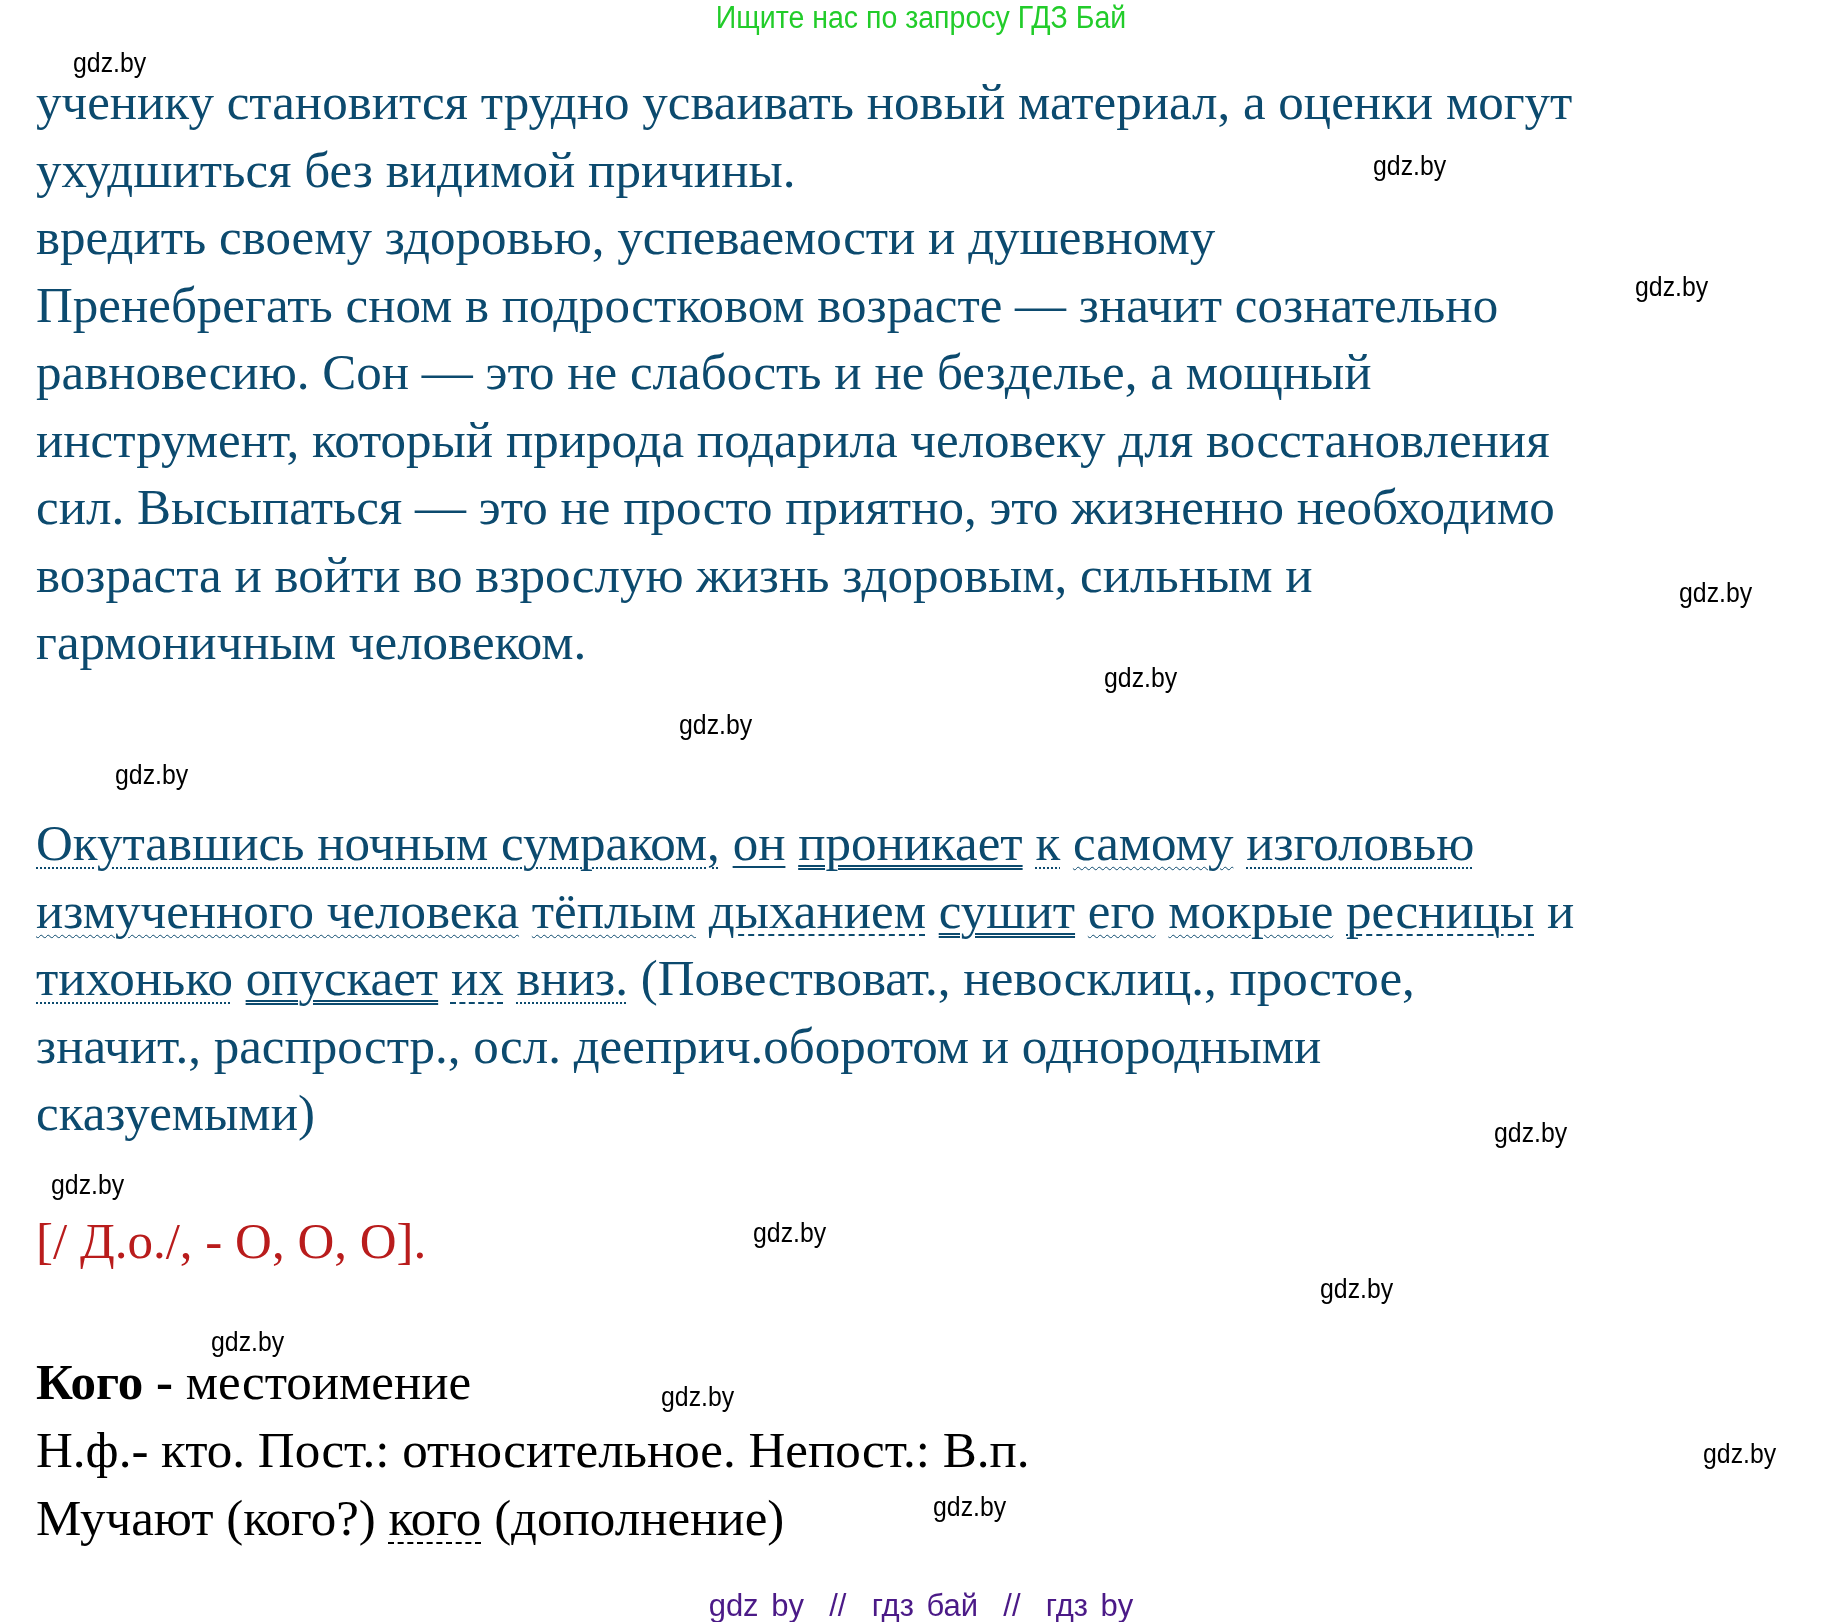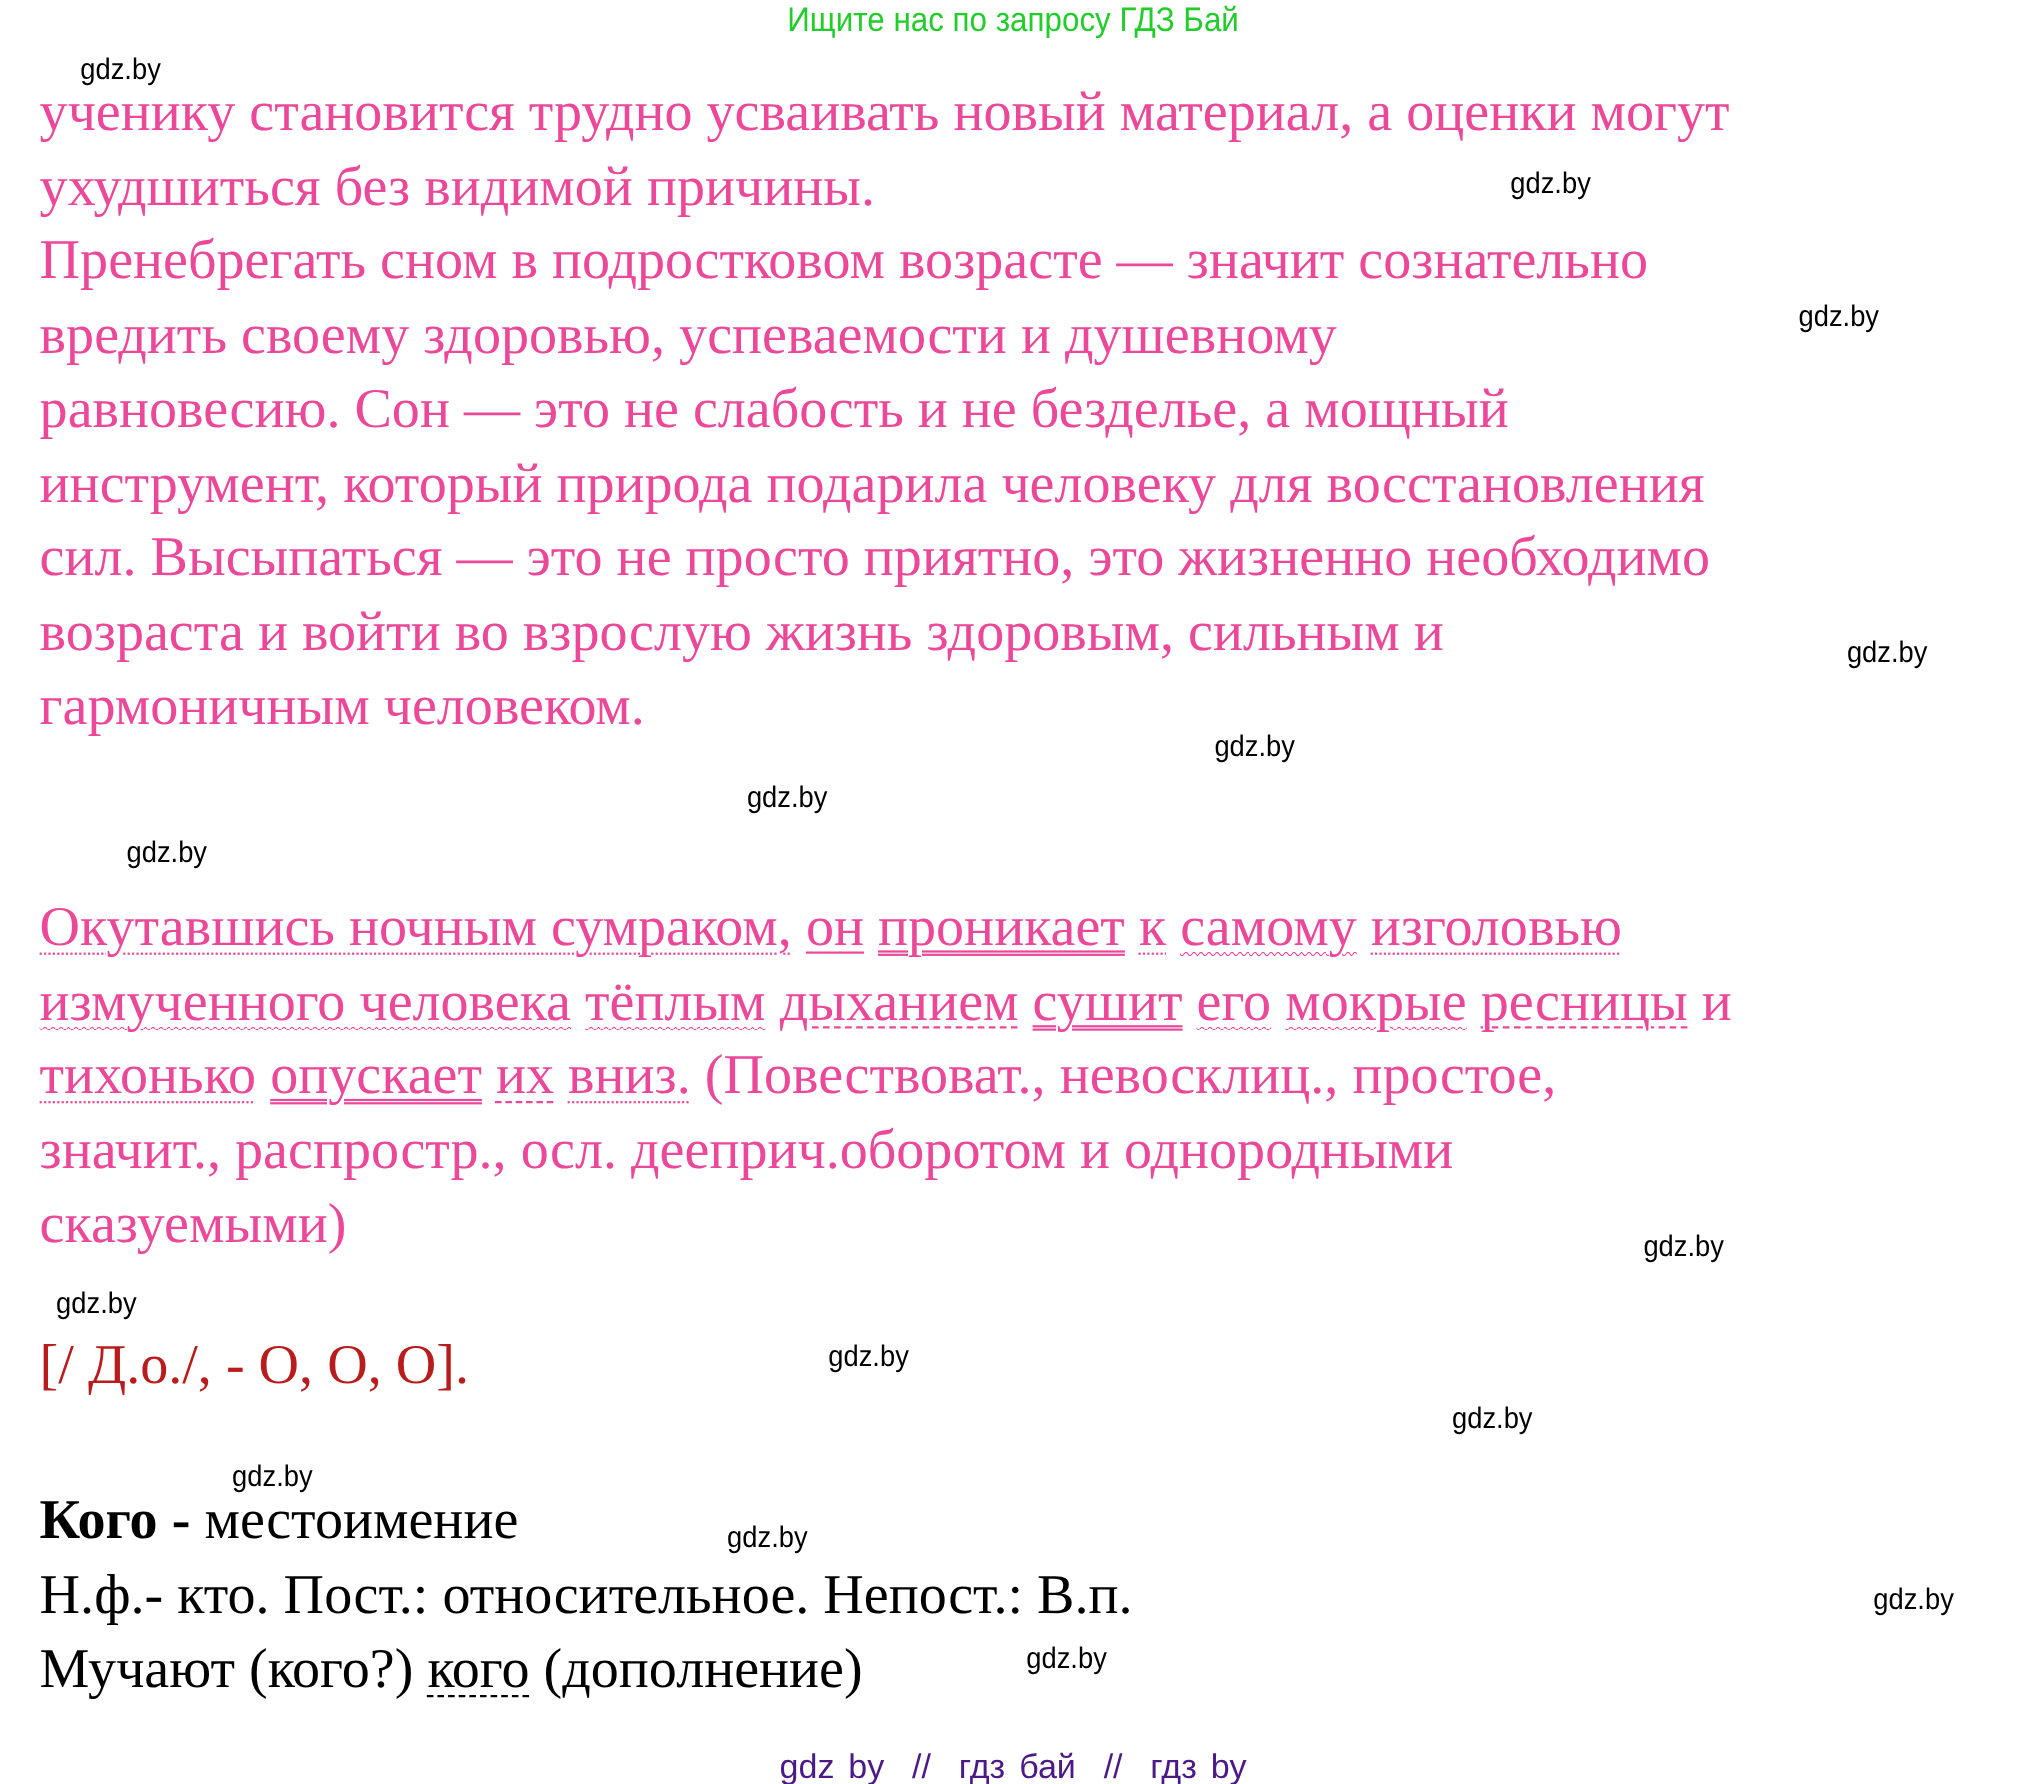--- a/index.html
+++ b/index.html
@@ -4,21 +4,21 @@
 <style>
   html, body { margin: 0; padding: 0; background: #ffffff; }
   body { width: 1842px; height: 1622px; position: relative; overflow: hidden; }
   .title {
     position: absolute; left: 0; width: 1842px; top: 0px; text-align: center;
     font-family: "Liberation Sans", sans-serif; font-size: 31px; color: #22cc2a;
     transform: scaleX(0.92); transform-origin: center;
   }
   .page-text {
     position: absolute; left: 36px; width: 1800px;
-    font-family: "Liberation Serif", serif; font-size: 51px; line-height: 67.5px; color: #ec4899;
+    font-family: "Liberation Serif", serif; font-size: 51px; line-height: 67.5px; color: #0c4a6e;
   }
   .para-1 { top: 69px; }
   .para-2 { top: 810px; }
   .line { display: block; white-space: nowrap; }
   .scheme { position: absolute; left: 36px; top: 1212px; font-family: "Liberation Serif", serif; font-size: 51px; color: #b91c1c; }
   .morph { position: absolute; left: 36px; top: 1348px; font-family: "Liberation Serif", serif; font-size: 51px; line-height: 68px; color: #000; }
   .bold { font-weight: bold; }
   .wm {
     position: absolute; font-family: "Liberation Sans", sans-serif; font-size: 27px; color: #000;
     transform: scaleX(0.92); transform-origin: left;
@@ -36,22 +36,22 @@
   .u-dashdot { text-decoration: underline dotted; text-decoration-thickness: 2px; text-underline-offset: 7px; }
 </style>
 </head>
 <body>
 
 <div class="title">Ищите нас по запросу ГДЗ Бай</div>
 
 <div class="page-text para-1">
   <span class="line">ученику становится трудно усваивать новый материал, а оценки могут</span>
   <span class="line">ухудшиться без видимой причины.</span>
+  <span class="line">вредить своему здоровью, успеваемости и душевному</span>
   <span class="line">Пренебрегать сном в подростковом возрасте — значит сознательно</span>
-  <span class="line">вредить своему здоровью, успеваемости и душевному</span>
   <span class="line">равновесию. Сон — это не слабость и не безделье, а мощный</span>
   <span class="line">инструмент, который природа подарила человеку для восстановления</span>
   <span class="line">сил. Высыпаться — это не просто приятно, это жизненно необходимо</span>
   <span class="line">возраста и войти во взрослую жизнь здоровым, сильным и</span>
   <span class="line">гармоничным человеком.</span>
 </div>
 
 <div class="page-text para-2">
   <span class="line"><span class="u-dashdot" style="white-space: pre;">Окутавшись ночным сумраком,</span><span style="white-space: pre;"> </span><span class="u-single" style="white-space: pre;">он</span><span style="white-space: pre;"> </span><span class="u-double" style="white-space: pre;">проникает</span><span style="white-space: pre;"> </span><span class="u-dashdot" style="white-space: pre;">к</span><span style="white-space: pre;"> </span><span class="u-wavy" style="white-space: pre;">самому</span><span style="white-space: pre;"> </span><span class="u-dashdot" style="white-space: pre;">изголовью</span></span>
   <span class="line"><span class="u-wavy" style="white-space: pre;">измученного человека</span><span style="white-space: pre;"> </span><span class="u-wavy" style="white-space: pre;">тёплым</span><span style="white-space: pre;"> </span><span class="u-dashed" style="white-space: pre;">дыханием</span><span style="white-space: pre;"> </span><span class="u-double" style="white-space: pre;">сушит</span><span style="white-space: pre;"> </span><span class="u-wavy" style="white-space: pre;">его</span><span style="white-space: pre;"> </span><span class="u-wavy" style="white-space: pre;">мокрые</span><span style="white-space: pre;"> </span><span class="u-dashed" style="white-space: pre;">ресницы</span><span style="white-space: pre;"> и</span></span>

